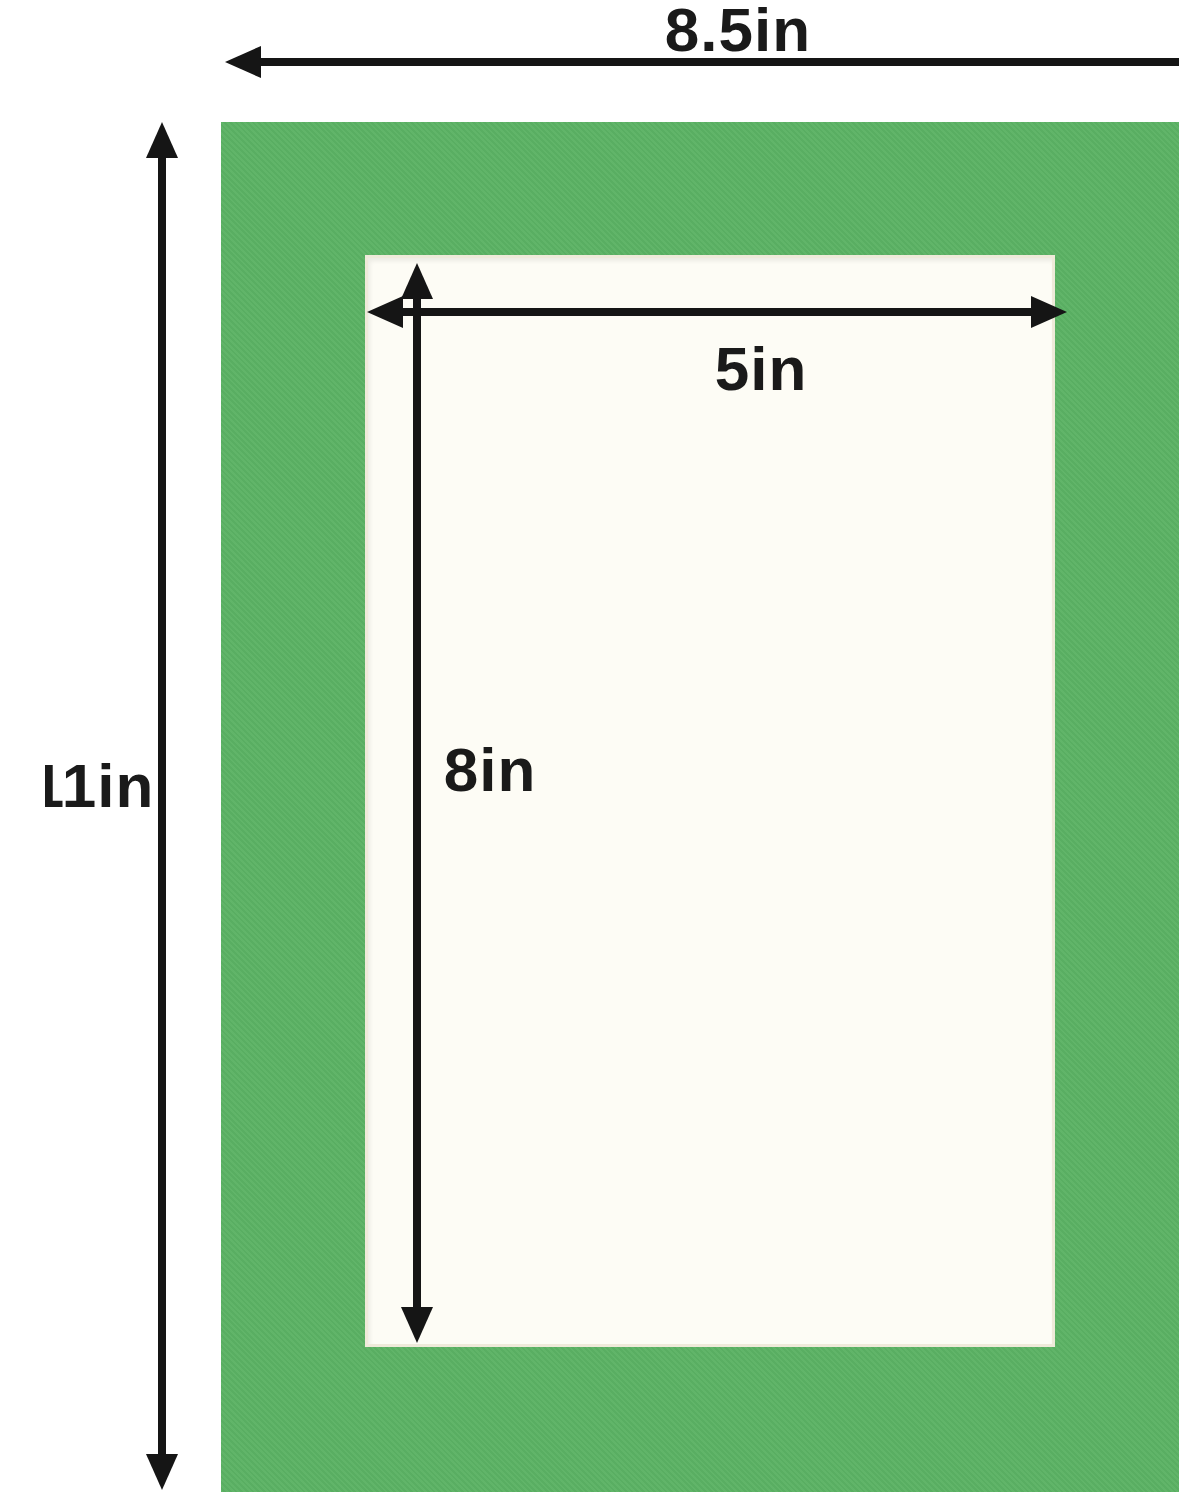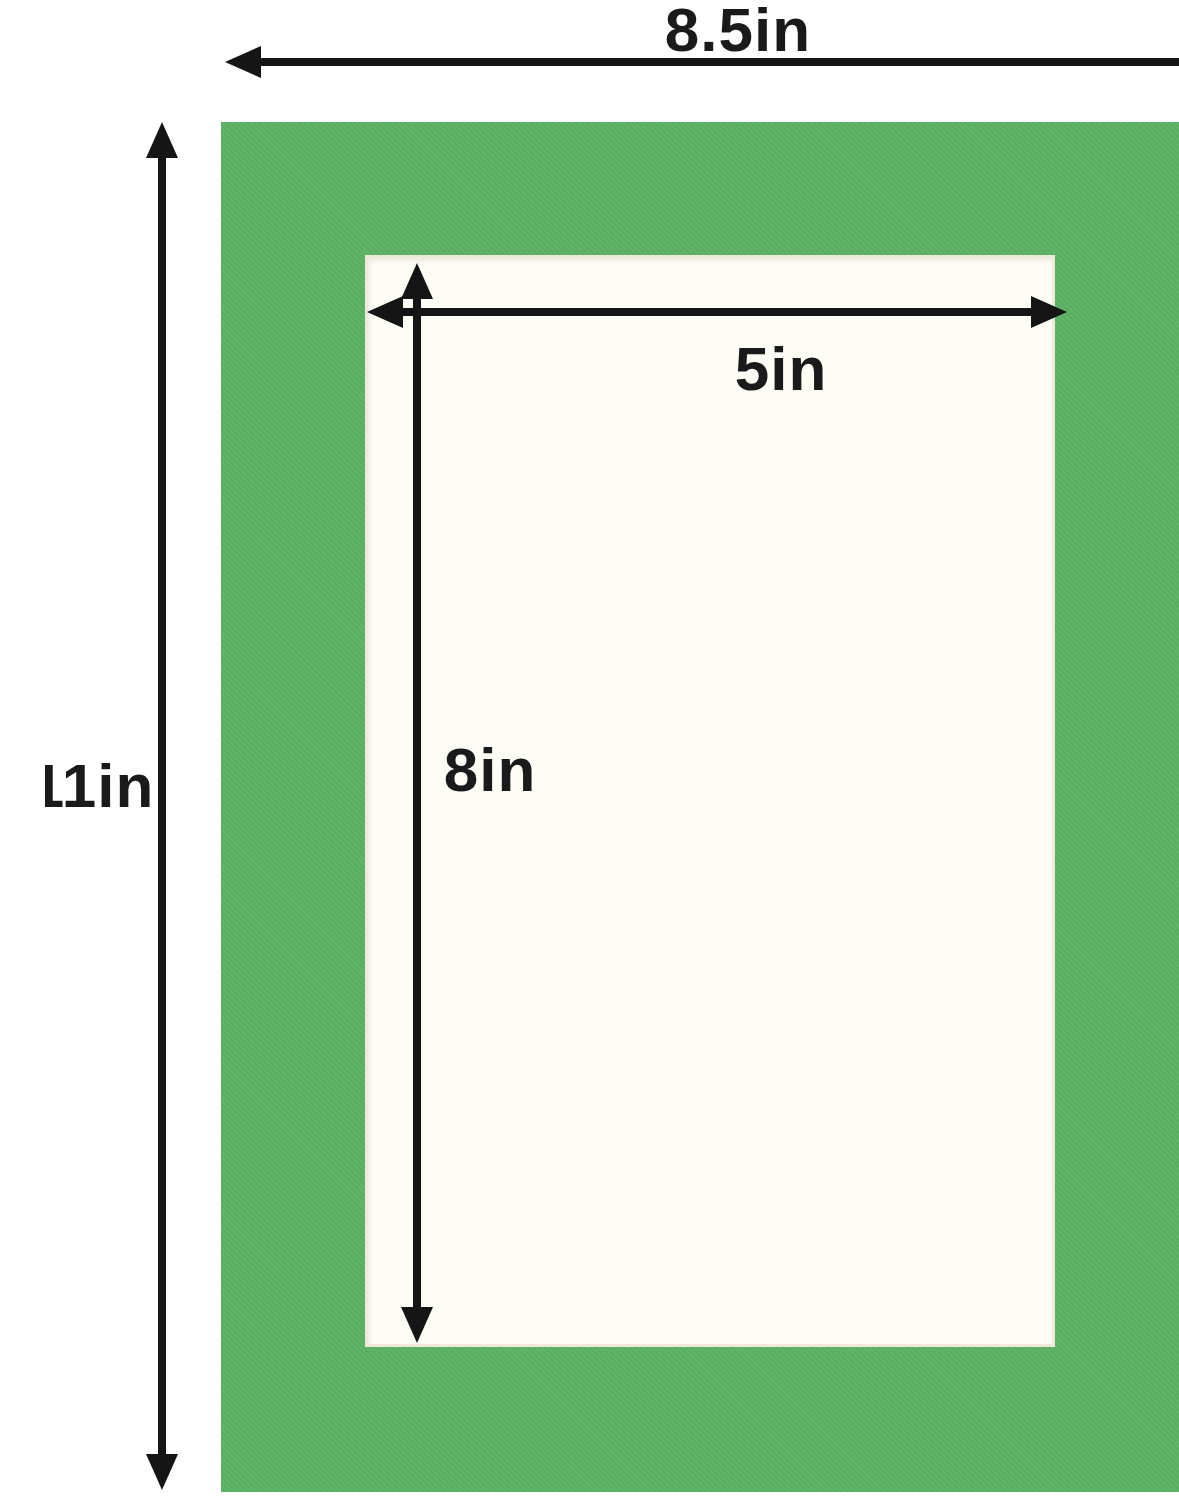--- a/index.html
+++ b/index.html
@@ -85,21 +85,21 @@
     transform: translate(-50%, -50%);
     font-weight: bold;
     font-size: 62px;
     letter-spacing: 1px;
     color: var(--label-text, #1A1A1A);
     white-space: nowrap;
     line-height: 1;
   }
   .label-outer-width  { left: 693px; top: 30px; }
   .label-outer-height { left: 47px;  top: 786px; }
-  .label-inner-width  { left: 736px; top: 369px; }
+  .label-inner-width  { left: 716px; top: 369px; }
   .label-inner-height { left: 445px; top: 770px; }
 </style>
 </head>
 <body>
 
 <div class="stage">
 
   <div class="mat">
     <div class="window"></div>
   </div>

